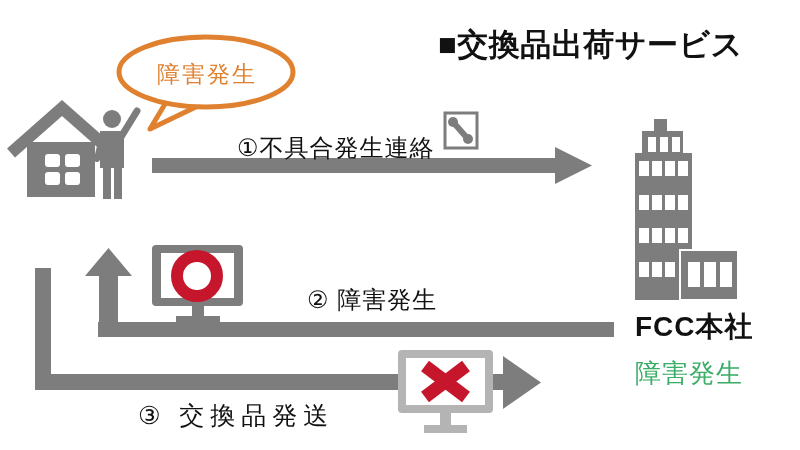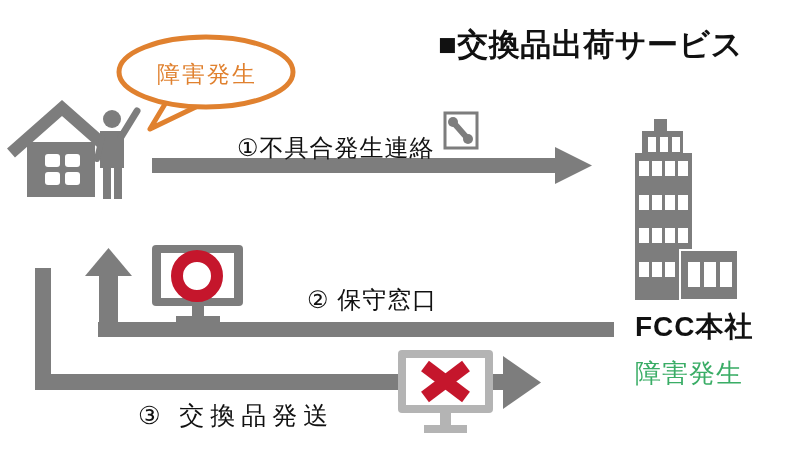--- a/index.html
+++ b/index.html
@@ -123,17 +123,17 @@
       <g>
         <line x1="425" y1="366" x2="466" y2="397" stroke="var(--red)" stroke-width="13"></line>
         <line x1="466" y1="366" x2="425" y2="397" stroke="var(--red)" stroke-width="13"></line>
       </g>
     </g>
   </svg>
 
   <div class="lbl title">■交換品出荷サービス</div>
   <div class="lbl callout-text">障害発生</div>
   <div class="lbl step1-label">①不具合発生連絡</div>
-  <div class="lbl step2-label">② 保守窓口</div>
+  <div class="lbl step2-label">② 障害発生</div>
   <div class="lbl step3-label">③ 交換品発送</div>
   <div class="lbl hq-label">FCC本社</div>
   <div class="lbl contact-label">障害発生</div>
 </div>
 
 </body></html>

